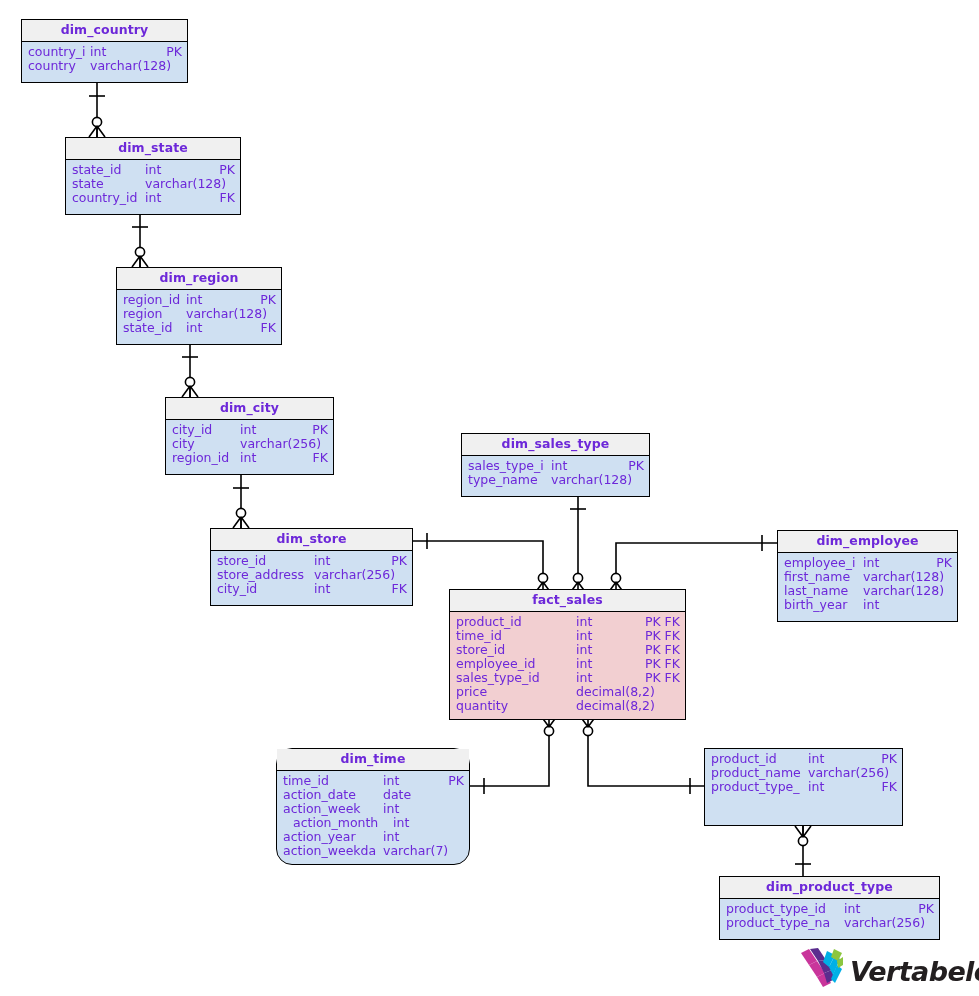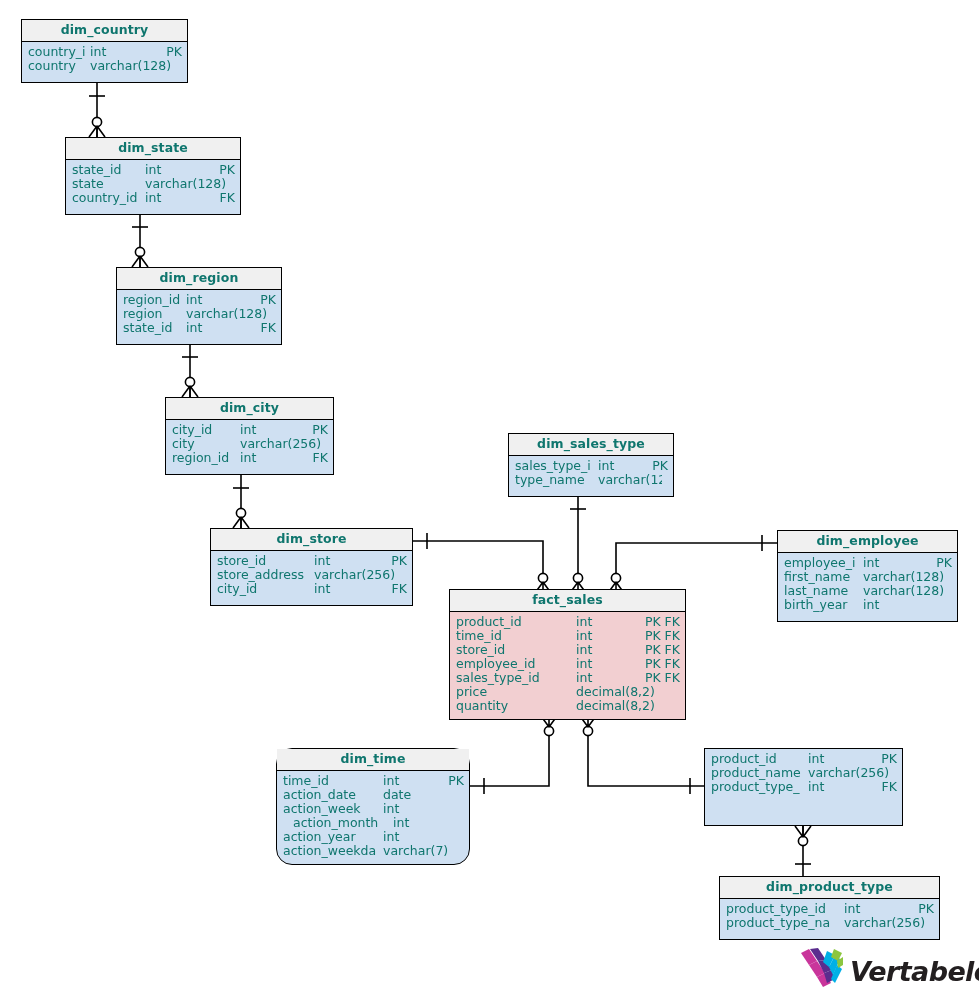--- a/index.html
+++ b/index.html
@@ -26,21 +26,21 @@
     height: 996px;
     pointer-events: none;
   }
   .table-box {
     position: absolute;
     box-sizing: border-box;
     border: 1px solid #000000;
     background: #cfe0f2;
     font-size: 12.5px;
     line-height: 14px;
-    color: #0f766e;
+    color: #6d28d9;
     z-index: 5;
   }
   .table-header {
     box-sizing: border-box;
     border-bottom: 1px solid #000000;
     background: #f0f0f0;
     text-align: center;
     font-weight: bold;
     font-size: 12.5px;
     padding: 3px 4px 4px 4px;
@@ -266,21 +266,21 @@
             <span class="col-type">varchar(256)</span>
             <span class="col-key"></span>
           </div>
           <div class="col-row">
             <span class="col-name" style="width: 97px;">city_id</span>
             <span class="col-type">int</span>
             <span class="col-key">FK</span>
           </div>
         </div>
       </div>
-      <div class="table-box" style="left: 508px; top: 433px; width: 166px; height: 64px;">
+      <div class="table-box" style="left: 461px; top: 433px; width: 189px; height: 64px;">
         <div class="table-header">dim_sales_type</div>
         <div class="table-body">
           <div class="col-row">
             <span class="col-name" style="width: 83px;">sales_type_i</span>
             <span class="col-type">int</span>
             <span class="col-key">PK</span>
           </div>
           <div class="col-row">
             <span class="col-name" style="width: 83px;">type_name</span>
             <span class="col-type">varchar(128)</span>

